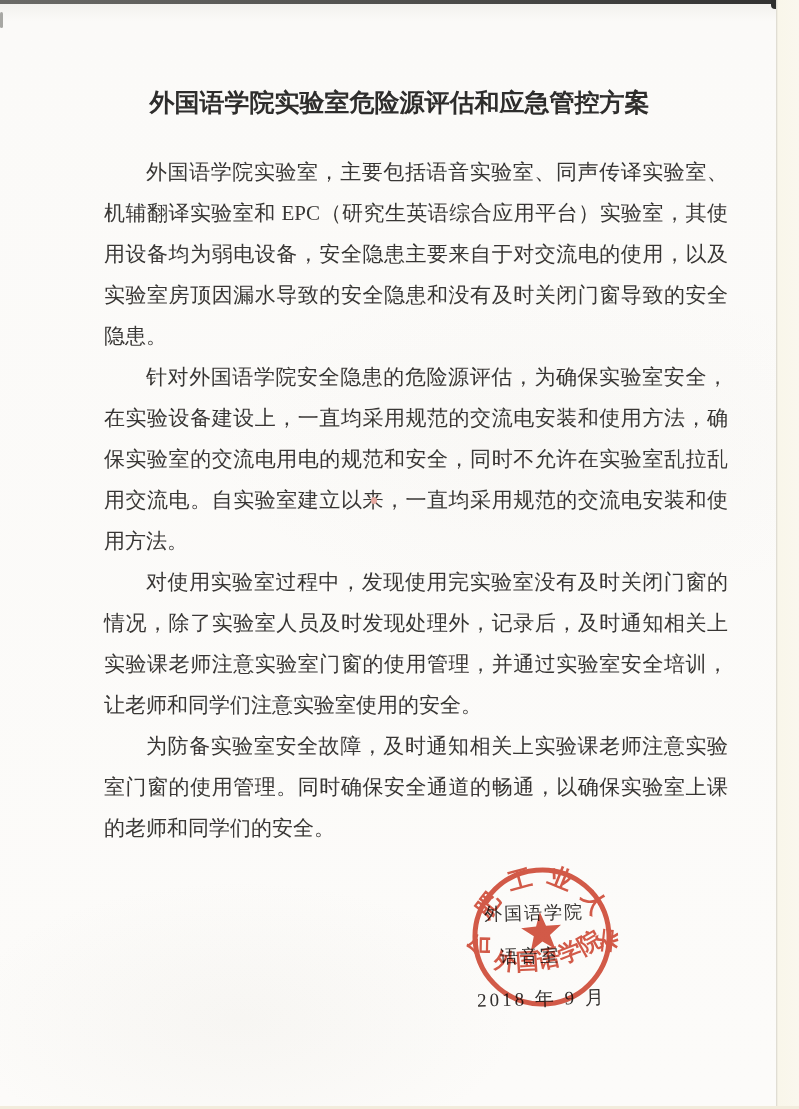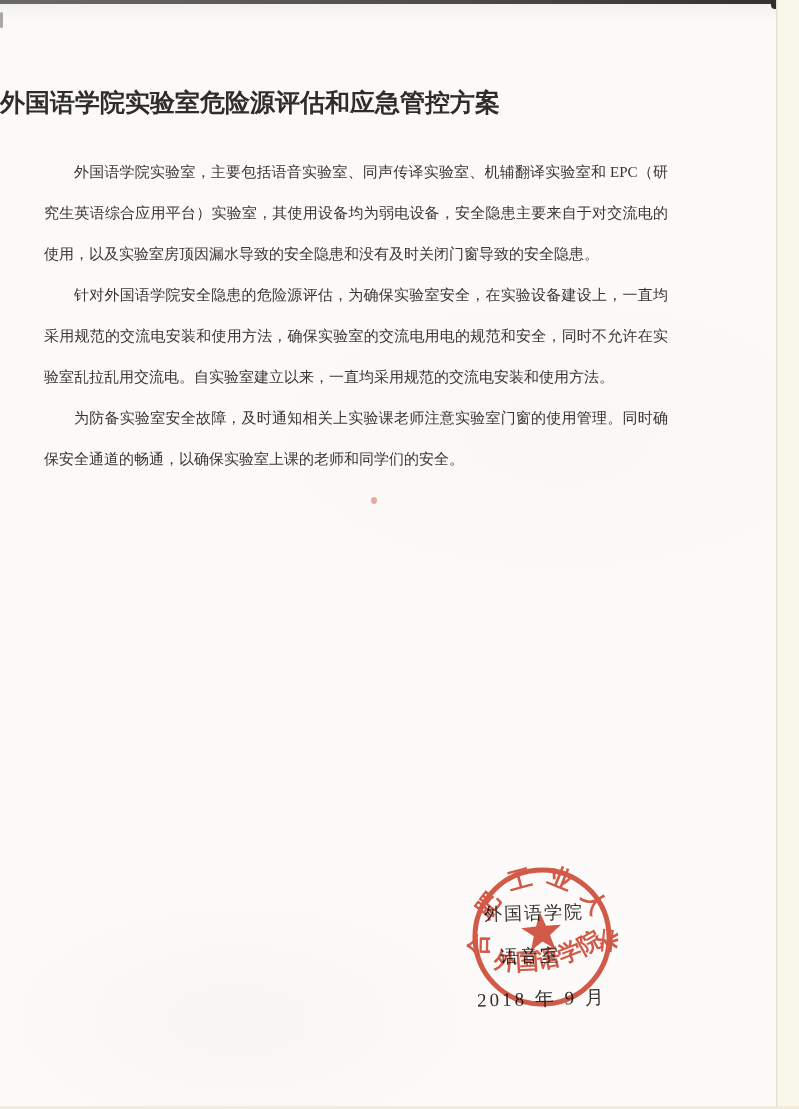--- a/index.html
+++ b/index.html
@@ -39,28 +39,28 @@
     background: #f2ecdc;
   }
   
   .title {
     position: relative;
     margin: 86px 0 0 0;
     font-family: "DejaVu Sans", sans-serif;
     font-size: 25px; font-weight: bold;
     line-height: 34px;
     color: #2e2d2c;
-    text-align: left;
+    text-align: center;
     letter-spacing: 0px;
   }
   .doc-body {
     position: relative;
     width: 624px;
-    margin: 32px 87px 0 44px;
-    font-size: 15px;
+    margin: 32px 87px 0 104px;
+    font-size: 21px;
     line-height: 41px;
     color: #38href3634;
     color: #383634;
     text-align: justify;
     font-family: Liberation Serif, serif;
   }
   .doc-body p { margin: 0; text-indent: 2em; }
   .ink-dot {
     position: absolute; left: 371px; top: 497px; width: 6px; height: 7px;
     background: #e7aaa2; border-radius: 50%;
@@ -98,20 +98,21 @@
   <div class="top-right-notch"></div>
   <div class="left-speck"></div>
   <div class="right-strip"></div>
   <div class="bottom-strip"></div>
 
   <h1 class="title">外国语学院实验室危险源评估和应急管控方案</h1>
 
   <div class="doc-body">
     <p>外国语学院实验室，主要包括语音实验室、同声传译实验室、机辅翻译实验室和 EPC（研究生英语综合应用平台）实验室，其使用设备均为弱电设备，安全隐患主要来自于对交流电的使用，以及实验室房顶因漏水导致的安全隐患和没有及时关闭门窗导致的安全隐患。</p>
     <p>针对外国语学院安全隐患的危险源评估，为确保实验室安全，在实验设备建设上，一直均采用规范的交流电安装和使用方法，确保实验室的交流电用电的规范和安全，同时不允许在实验室乱拉乱用交流电。自实验室建立以来，一直均采用规范的交流电安装和使用方法。</p>
+    <p>对使用实验室过程中，发现使用完实验室没有及时关闭门窗的情况，除了实验室人员及时发现处理外，记录后，及时通知相关上实验课老师注意实验室门窗的使用管理，并通过实验室安全培训，让老师和同学们注意实验室使用的安全。</p>
     <p>为防备实验室安全故障，及时通知相关上实验课老师注意实验室门窗的使用管理。同时确保安全通道的畅通，以确保实验室上课的老师和同学们的安全。</p>
   </div>
 
   <div class="ink-dot"></div>
 
   <div class="sig-line sig-org">外国语学院</div>
   <div class="sig-line sig-room">语音室</div>
   <div class="sig-line sig-date">2018 年 9 月</div>
 
   <div class="seal">

